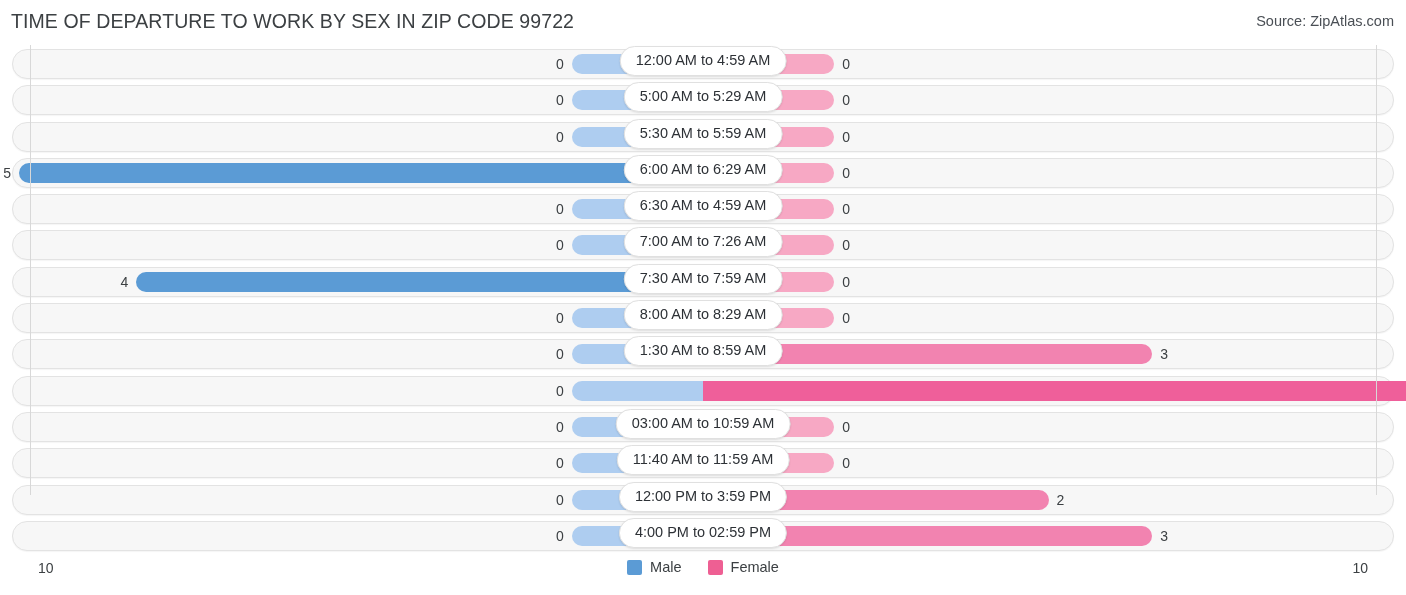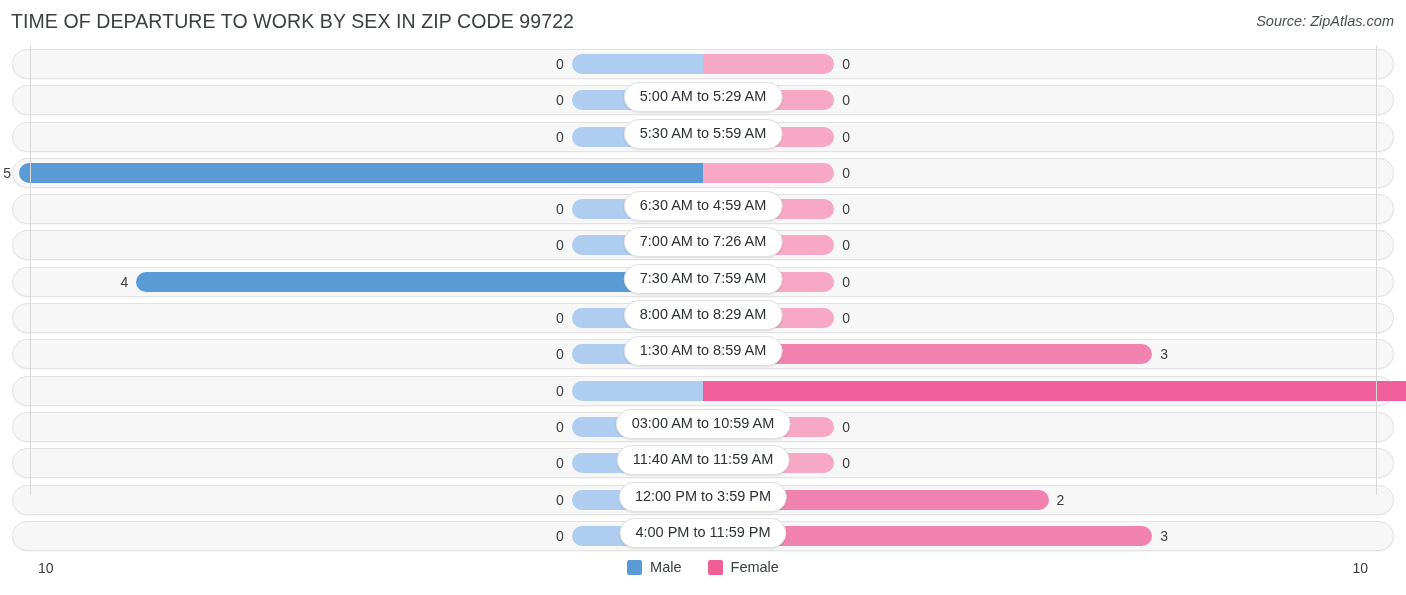--- a/index.html
+++ b/index.html
@@ -29,21 +29,20 @@
     letter-spacing: 0.1px;
     color: #3c4043;
     font-weight: 400;
     white-space: nowrap;
   }
   .source {
     position: absolute;
     right: 12px;
     top: 13px;
     font-size: 14.5px;
-    font-style: italic;
     color: #4a4f55;
     white-space: nowrap;
   }
 
   
   .plot {
     position: relative;
     margin: 0;
     padding: 0;
     height: 505px;
@@ -199,20 +198,21 @@
   <div class="axis-line right"></div>
   <div class="rows" id="rows">
       <div class="row">
         <div class="track"></div>
         <div class="bars">
           <div class="bar male" style="width: 9.5%; background: rgb(174, 205, 240);"></div>
           <div class="val male-val" style="right: calc(59.5% + 8px);">0</div>
           <div class="bar female" style="width: 9.5%; background: rgb(247, 168, 196);"></div>
           <div class="val female-val" style="left: calc(59.5% + 8px);">0</div>
         </div>
+        <div class="pill">12:00 AM to 4:59 AM</div>
       </div>
       <div class="row">
         <div class="track"></div>
         <div class="bars">
           <div class="bar male" style="width: 9.5%; background: rgb(174, 205, 240);"></div>
           <div class="val male-val" style="right: calc(59.5% + 8px);">0</div>
           <div class="bar female" style="width: 9.5%; background: rgb(247, 168, 196);"></div>
           <div class="val female-val" style="left: calc(59.5% + 8px);">0</div>
         </div>
         <div class="pill">5:00 AM to 5:29 AM</div>
@@ -228,20 +228,21 @@
         <div class="pill">5:30 AM to 5:59 AM</div>
       </div>
       <div class="row">
         <div class="track"></div>
         <div class="bars">
           <div class="bar male" style="width: 49.5%; background: rgb(91, 155, 213);"></div>
           <div class="val male-val" style="right: calc(99.5% + 8px);">5</div>
           <div class="bar female" style="width: 9.5%; background: rgb(247, 168, 196);"></div>
           <div class="val female-val" style="left: calc(59.5% + 8px);">0</div>
         </div>
+        <div class="pill">6:00 AM to 6:29 AM</div>
       </div>
       <div class="row">
         <div class="track"></div>
         <div class="bars">
           <div class="bar male" style="width: 9.5%; background: rgb(174, 205, 240);"></div>
           <div class="val male-val" style="right: calc(59.5% + 8px);">0</div>
           <div class="bar female" style="width: 9.5%; background: rgb(247, 168, 196);"></div>
           <div class="val female-val" style="left: calc(59.5% + 8px);">0</div>
         </div>
         <div class="pill">6:30 AM to 4:59 AM</div>
@@ -325,21 +326,21 @@
         <div class="pill">12:00 PM to 3:59 PM</div>
       </div>
       <div class="row">
         <div class="track"></div>
         <div class="bars">
           <div class="bar male" style="width: 9.5%; background: rgb(174, 205, 240);"></div>
           <div class="val male-val" style="right: calc(59.5% + 8px);">0</div>
           <div class="bar female" style="width: 32.5%; background: rgb(242, 131, 176);"></div>
           <div class="val female-val" style="left: calc(82.5% + 8px);">3</div>
         </div>
-        <div class="pill">4:00 PM to 11:59 PM</div>
+        <div class="pill">4:00 PM to 02:59 PM</div>
       </div>
     </div>
 </div>
 
 <div class="footer">
   <div class="scale-label left">10</div>
   <div class="scale-label right">10</div>
   <div class="legend" id="legend">
       <div class="legend-item">
         <span class="legend-swatch" style="background: rgb(91, 155, 213);"></span>

